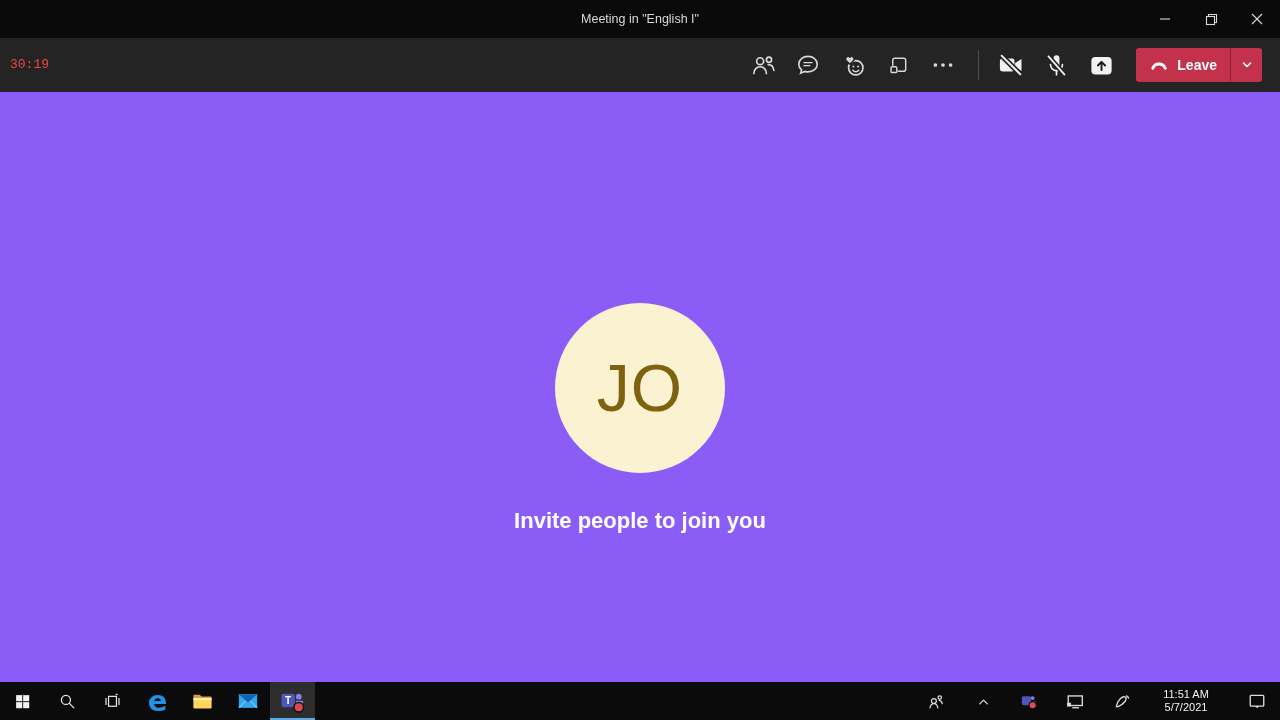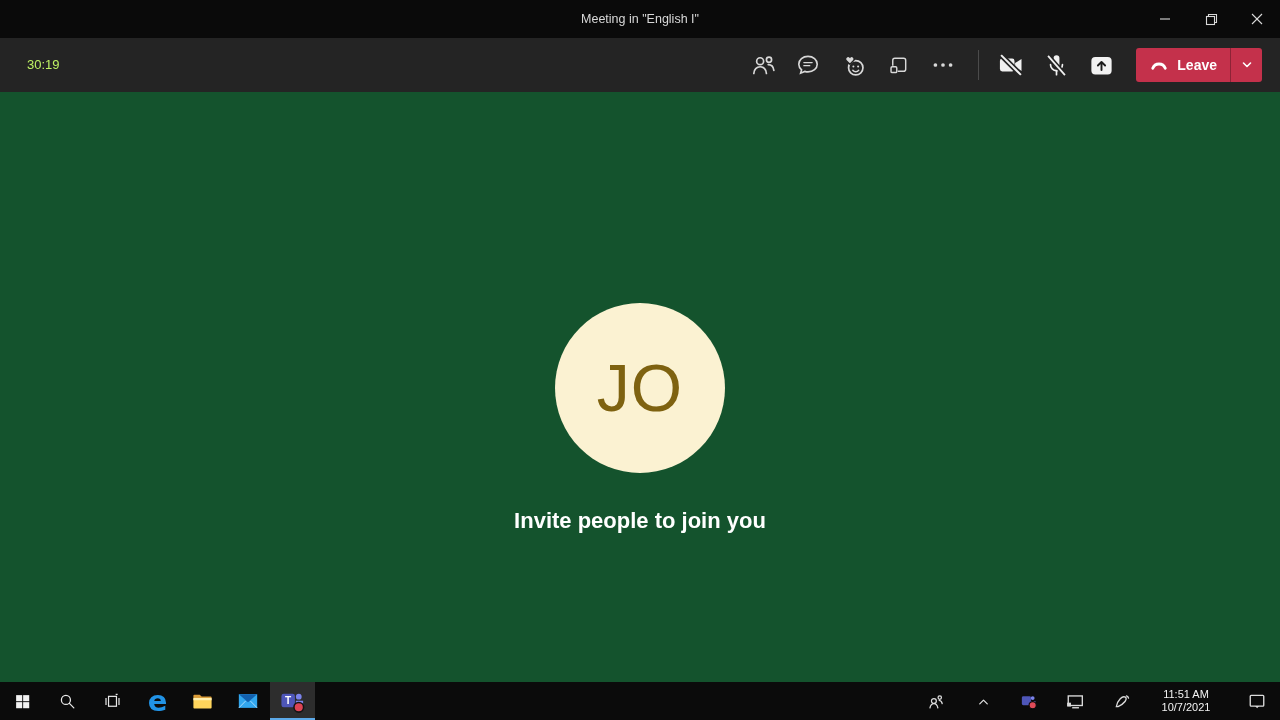--- a/index.html
+++ b/index.html
@@ -11,36 +11,36 @@
 
   
   .titlebar { position:absolute; top:0; left:0; right:0; height:38px; background:#0a0a0a; }
   .window-title { position:absolute; left:0; right:0; top:0; height:38px; line-height:38px;
     text-align:center; color:#d9d9d9; font-size:12.5px; }
   .wincontrols { position:absolute; right:0; top:0; height:38px; display:flex; }
   .wc { width:46px; height:38px; display:flex; align-items:center; justify-content:center; }
 
   
   .toolbar { position:absolute; top:38px; left:0; right:0; height:54px; background:#242424; }
-  .timer { position:absolute; left:27px; top:0; height:54px; line-height:54px;
-    color:#bef264; font-size:13px; }
+  .timer { position:absolute; left:10px; top:0; height:54px; line-height:54px;
+    color:#ef4444; font-size:13px;font-family:Liberation Mono, monospace; }
   .tb-group { position:absolute; right:18px; top:0; height:54px; display:flex; align-items:center; }
   .tb-btn { width:32px; height:34px; display:flex; align-items:center; justify-content:center;
     margin-left:13px; border-radius:3px; }
   .tb-divider { width:1px; height:30px; background:#4b4b4b; margin-left:19px; }
   .tb-btn.cam { margin-left:16px; }
   .leave-split { margin-left:19px; height:34px; display:flex; background:#C4314B;
     border-radius:3px; overflow:hidden; }
   .leave-main { display:flex; align-items:center; gap:8px; padding:0 13px;
     color:#fff; font-size:14px; font-weight:700; }
   .leave-chevron { width:32px; display:flex; align-items:center; justify-content:center;
     border-left:1px solid rgba(0,0,0,0.28); }
 
   
-  .stage { position:absolute; top:92px; bottom:38px; left:0; right:0; background:#14532d; }
+  .stage { position:absolute; top:92px; bottom:38px; left:0; right:0; background:#8b5cf6; }
   .avatar { position:absolute; left:555px; top:211px; width:170px; height:170px;
     border-radius:50%; background:#FBF2D2; display:flex; align-items:center; justify-content:center; }
   .avatar-initials { font-size:66px; color:#7E6210; letter-spacing:1px; }
   .invite { position:absolute; top:416px; left:0; right:0; text-align:center;
     color:#ffffff; font-size:22px; font-weight:700; }
 
   
   .taskbar { position:absolute; bottom:0; left:0; right:0; height:38px; background:#0b0b0b;
     display:flex; align-items:stretch; }
   .task-btn { width:45px; height:38px; display:flex; align-items:center; justify-content:center;
@@ -277,21 +277,21 @@
 
       <button class="tray-btn w32">
         <svg width="18" height="18" viewBox="0 0 16 16" fill="none" stroke="#dcdcdc" stroke-width="1.2" stroke-linecap="round">
           <path d="M3 13 C4 7 8.5 3 11 4.6 C13.2 6.1 10 10.5 4.5 13 Z"></path>
           <path d="M12 3.5 c1 0.3 1.6 1 1.8 2"></path>
         </svg>
       </button>
 
       <button class="tray-btn clock">
         <span>11:51 AM</span>
-        <span>10/7/2021</span>
+        <span>5/7/2021</span>
       </button>
 
       <button class="tray-btn w46">
         <svg width="18" height="18" viewBox="0 0 16 16" fill="none" stroke="#dcdcdc" stroke-width="1.2">
           <rect x="2" y="3" width="12" height="9.5" rx="0.8"></rect>
           <path d="M6.3 12.5 l1.8 2 1.8 -2 z" fill="#dcdcdc" stroke="none"></path>
         </svg>
       </button>
     </div>
   </div>

